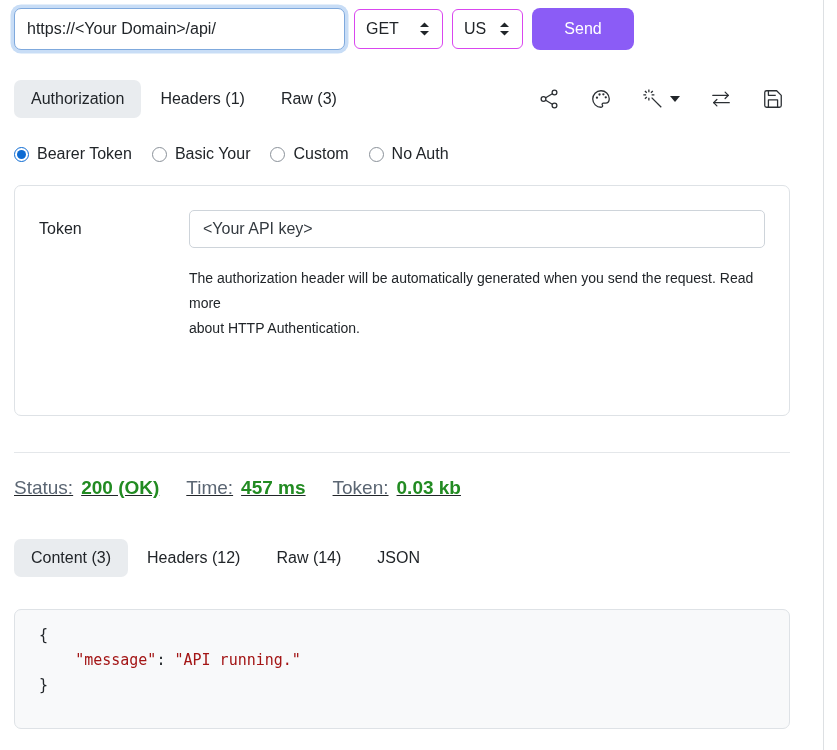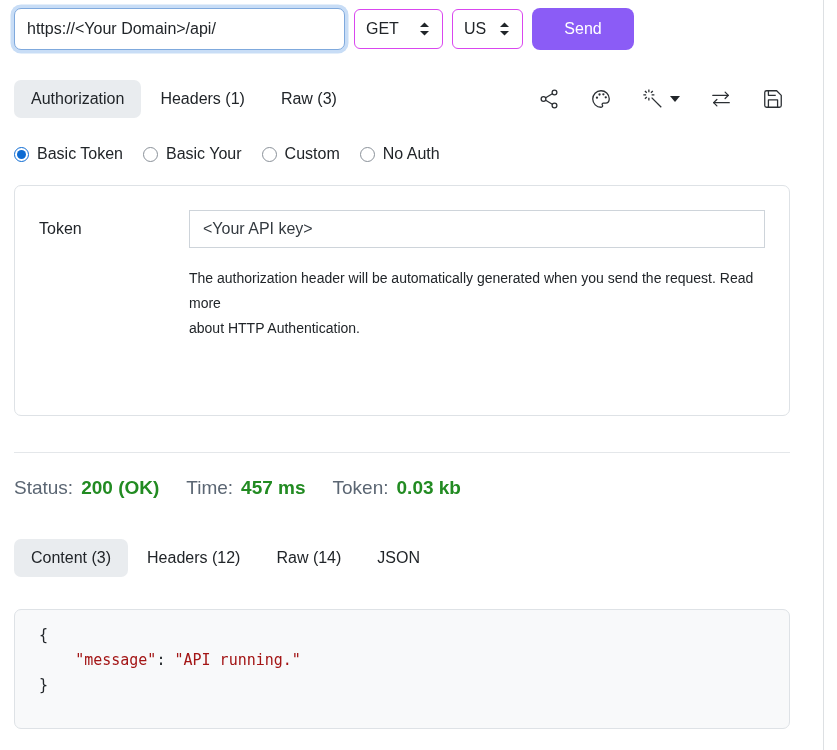--- a/index.html
+++ b/index.html
@@ -66,32 +66,32 @@
 
   
   .panel {
     margin-top: 22px; width: 776px; height: 231px;
     border: 1px solid #dee2e6; border-radius: 7px; background: #fff;
     padding: 24px;
   }
   .token-row { display: flex; align-items: center; }
   .token-label { width: 150px; font-size: 16px; color: #212529; flex: 0 0 auto; }
   .token-input {
-    flex: 1; height: 38px; border: 1px solid #ced4da; border-radius: 0;
+    flex: 1; height: 38px; border: 1px solid #ced4da; border-radius: 5px;
     font-family: inherit; font-size: 16px; color: #343a40; padding: 0 13px; outline: none;
   }
   .token-help {
     margin-left: 150px; margin-top: 18px;
     font-size: 14px; color: #212529; line-height: 25px;
   }
 
   hr.divider { border: none; border-top: 1px solid #e4e7ea; width: 776px; margin-top: 36px; }
 
   
-  .status-line { margin-top: 24px; font-size: 19px; display: flex; align-items: center; }
+  .status-line { margin-top: 24px; font-size: 19px; display: flex; align-items: center; text-decoration: underline; }
   .status-label { color: #5b6673; margin-right: 8px; }
   .status-value { color: #228B22; font-weight: 700; margin-right: 27px; }
 
   
   .code-block {
     margin-top: 32px; width: 776px; height: 120px;
     background: #f8f9fa; border: 1px solid #dee2e6; border-radius: 7px;
     padding: 13px 0 0 24px; overflow: hidden;
   }
   .code-block pre {
@@ -175,21 +175,21 @@
           <polyline points="17 21 17 13 7 13 7 21"></polyline>
           <polyline points="7 3 7 8 15 8"></polyline>
         </svg>
       </span>
     </div>
   </div>
 
   <div class="auth-options">
     <label class="radio-option">
       <span class="radio-dot checked"></span>
-      <span>Basic Token</span>
+      <span>Bearer Token</span>
     </label>
     <label class="radio-option">
       <span class="radio-dot"></span>
       <span>Basic Your</span>
     </label>
     <label class="radio-option">
       <span class="radio-dot"></span>
       <span>Custom</span>
     </label>
     <label class="radio-option">

